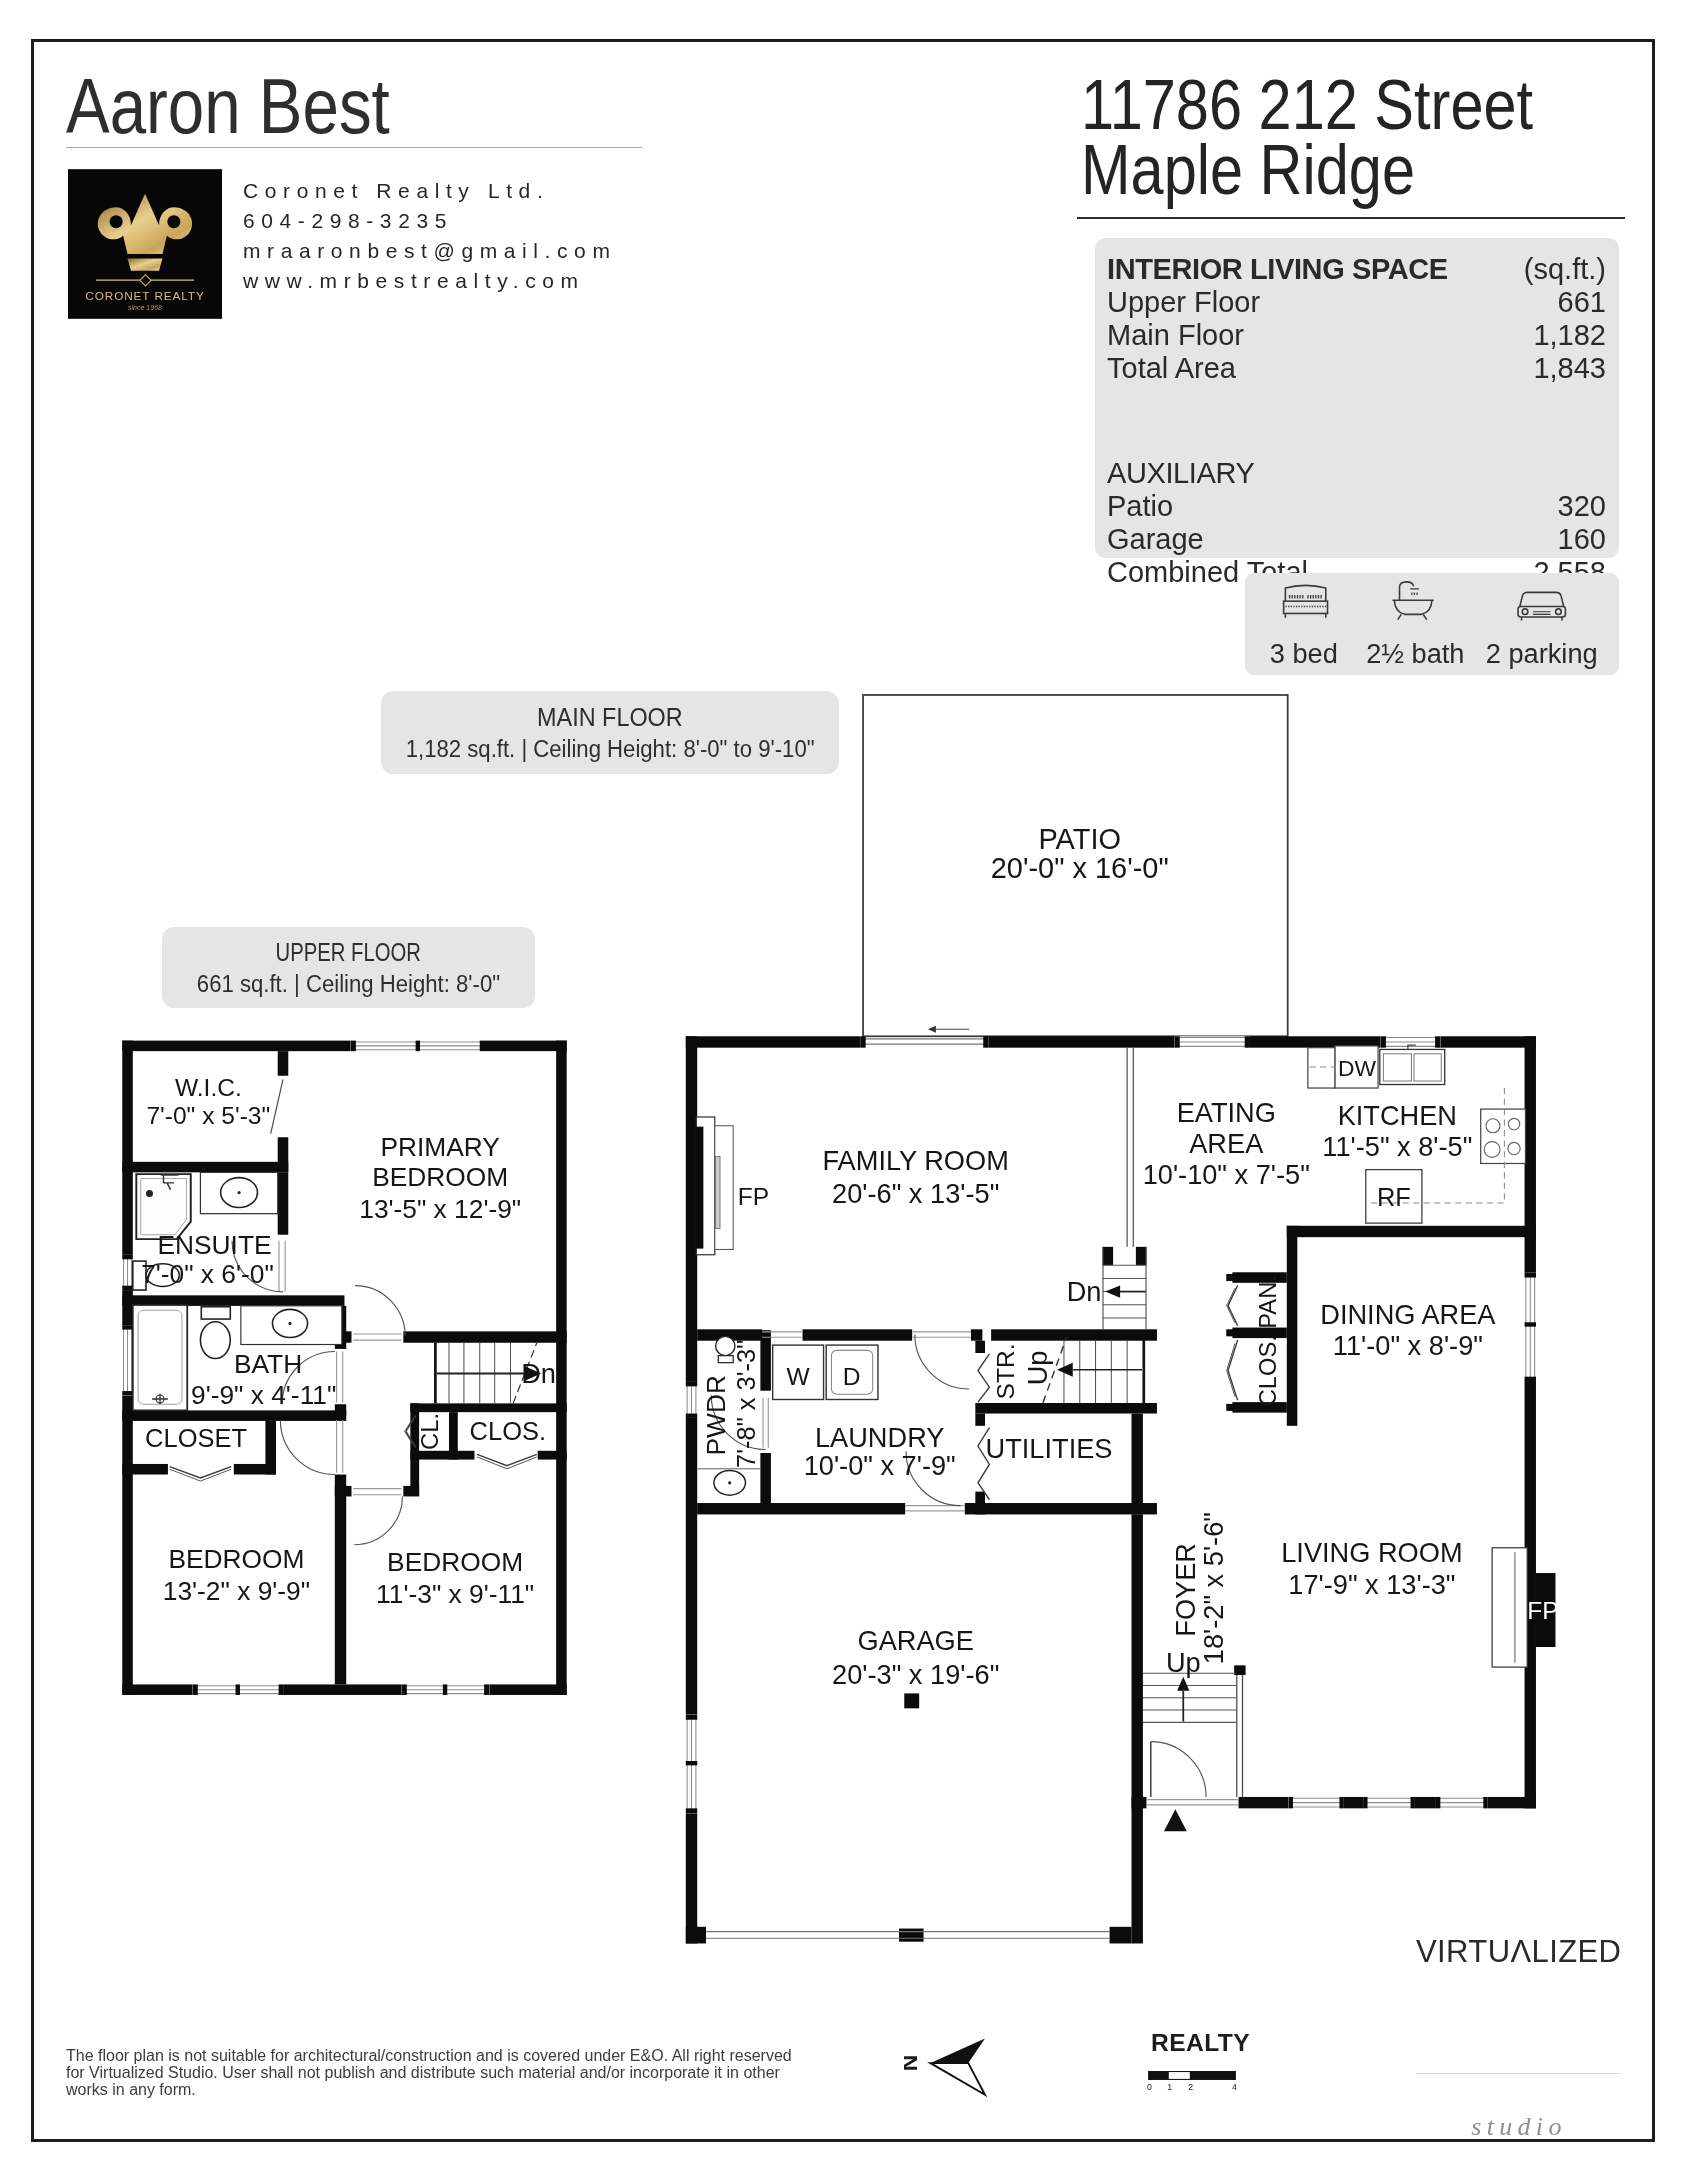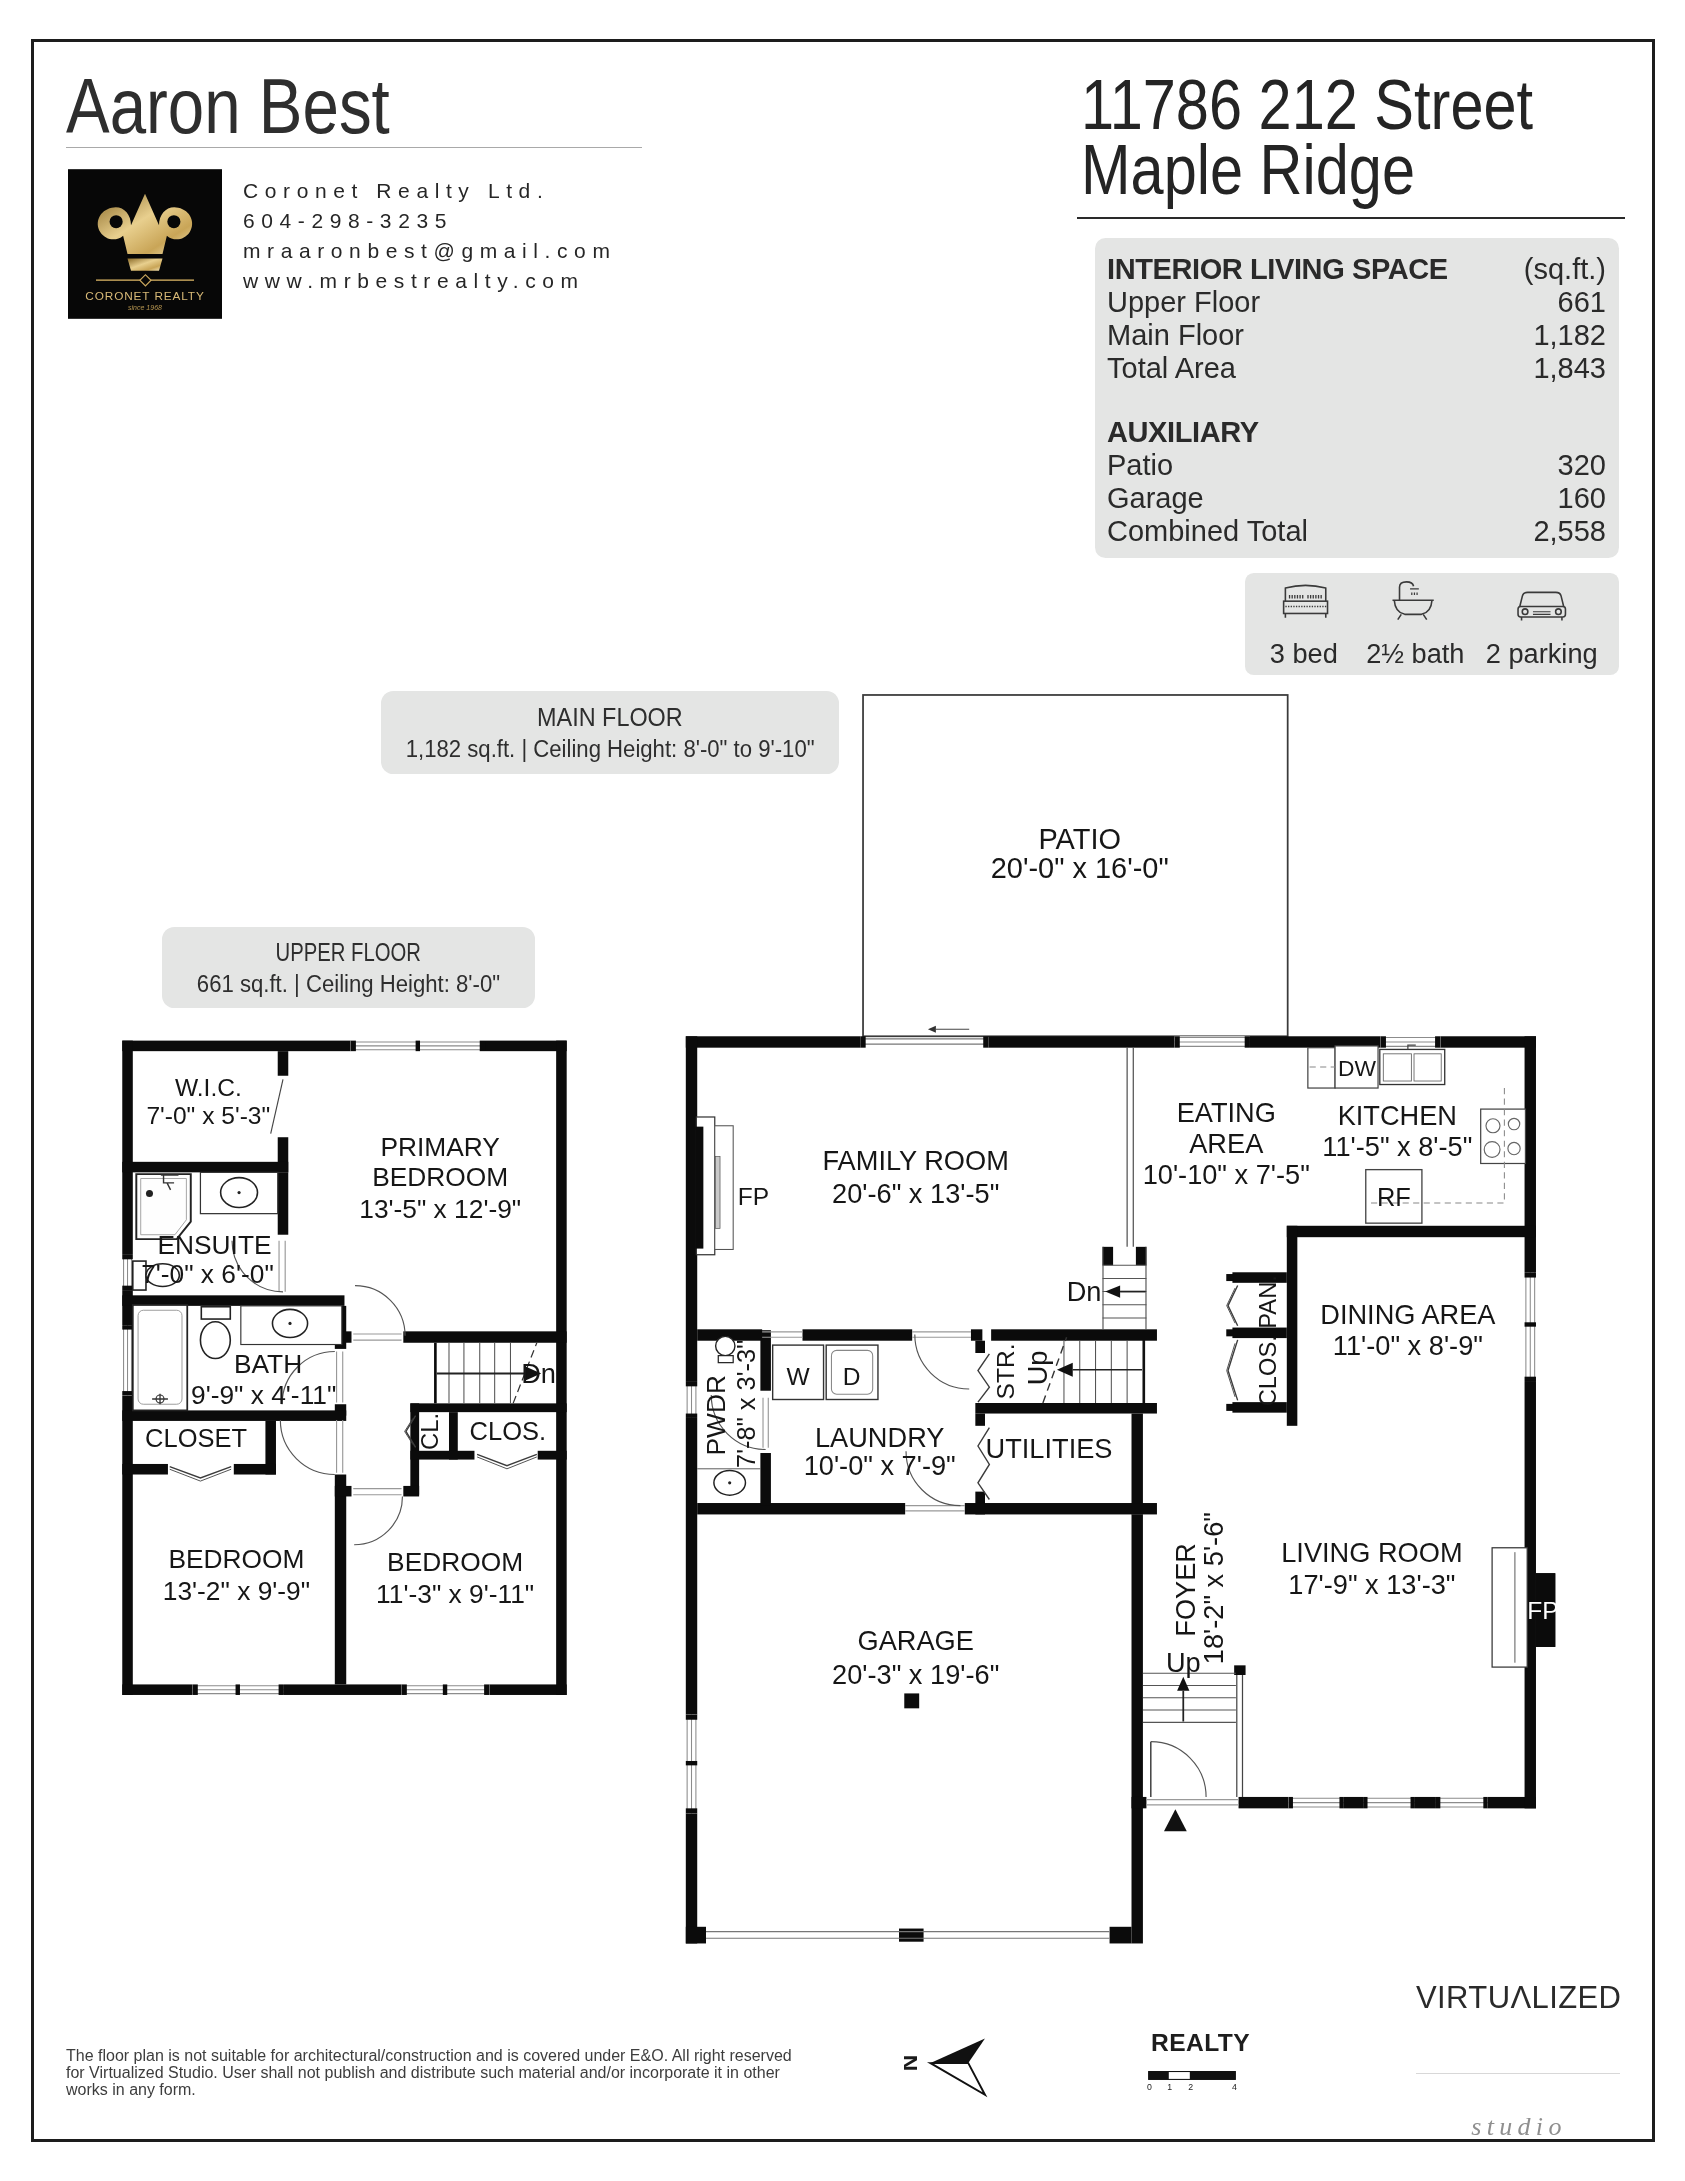--- a/index.html
+++ b/index.html
@@ -44,21 +44,21 @@
 
 <div class="abs" style="left:1077px;top:217px;width:548px;height:1.8px;background:#2a2a2a;"></div>
 
 <div class="abs" style="left:1095px;top:238px;width:524px;height:320px;background:#e4e5e4;border-radius:10.5px;"></div>
 <div class="abs" style="left:1107px;top:253px;width:499px;font-size:29px;line-height:33px;color:#2a2a2a;">
   <div><span style="font-weight:bold;letter-spacing:-0.4px;">INTERIOR LIVING SPACE</span><span style="float:right;">(sq.ft.)</span></div>
   <div>Upper Floor<span style="float:right;">661</span></div>
   <div>Main Floor<span style="float:right;">1,182</span></div>
   <div>Total Area<span style="float:right;">1,843</span></div>
   <div style="height:31px;"></div>
-  <div style="font-weight:bold;letter-spacing:-0.4px;">AUXILIARY</div>
+  <div style="font-weight:normal;letter-spacing:-0.4px;margin-top:41px;">AUXILIARY</div>
   <div>Patio<span style="float:right;">320</span></div>
   <div>Garage<span style="float:right;">160</span></div>
   <div>Combined Total<span style="float:right;text-align:center;">2,558</span></div>
 </div>
 
 <div class="abs" style="left:1245px;top:573px;width:374px;height:102px;background:#e4e5e4;border-radius:8.8px;"></div>
 <svg class="abs" style="left:1245px;top:573px;" width="374" height="102" viewBox="0 0 426 116">
   <g stroke="#3a3a3a" stroke-width="1.8" fill="none">
 
     <g>
@@ -607,16 +607,16 @@
   <rect x="3" y="4" width="23" height="9" fill="#111"></rect>
   <rect x="50" y="4" width="52" height="9" fill="#111"></rect>
   <g font-size="10" fill="#222" text-anchor="middle">
     <text x="4" y="25">0</text>
       <text x="27" y="25">1</text>
       <text x="51" y="25">2</text>
       <text x="101" y="25">4</text>
   </g>
 </svg>
 
-<div class="abs" style="left:1416px;top:1980px;width:204px;text-align:right;font-size:31px;letter-spacing:0.4px;color:#2a2a2a;font-family:'Liberation Sans',sans-serif;">VIRTUΛLIZED</div>
+<div class="abs" style="left:1416px;top:1934px;width:204px;text-align:right;font-size:31px;letter-spacing:0.4px;color:#2a2a2a;font-family:'Liberation Sans',sans-serif;">VIRTUΛLIZED</div>
 <div class="abs" style="left:1416px;top:2073px;width:204px;height:0.9px;background:#d8d8d8;"></div>
 <div class="abs" style="left:1440px;top:2072px;width:158px;text-align:center;font-size:26px;letter-spacing:5.3px;color:#8f8f8f;font-family:'Liberation Serif',serif;font-style:italic;margin-top:40px;">studio</div>
 
 
 </body></html>

